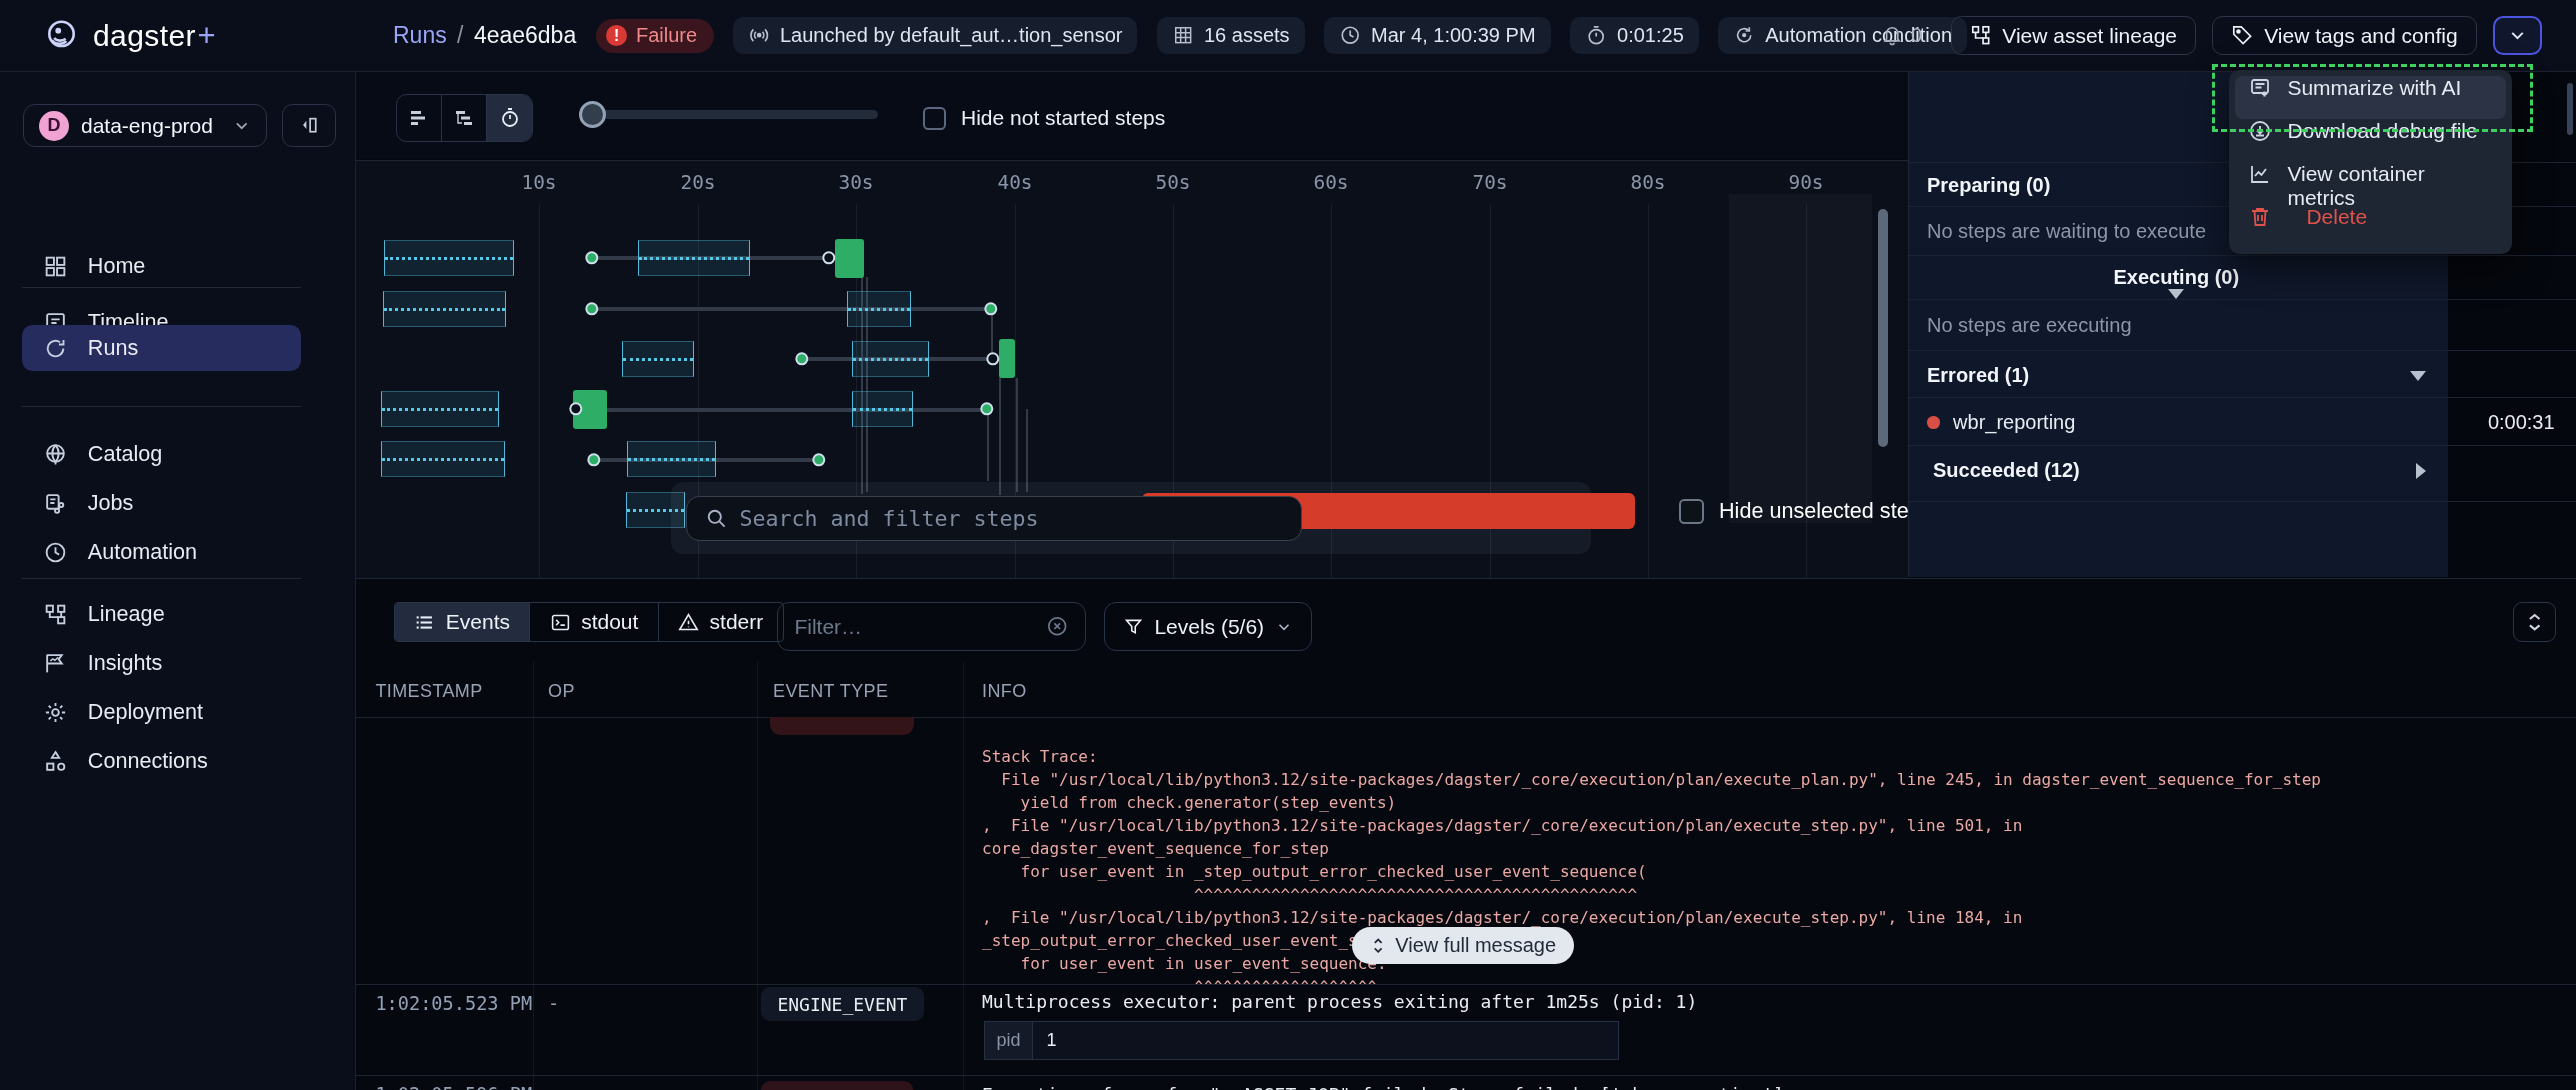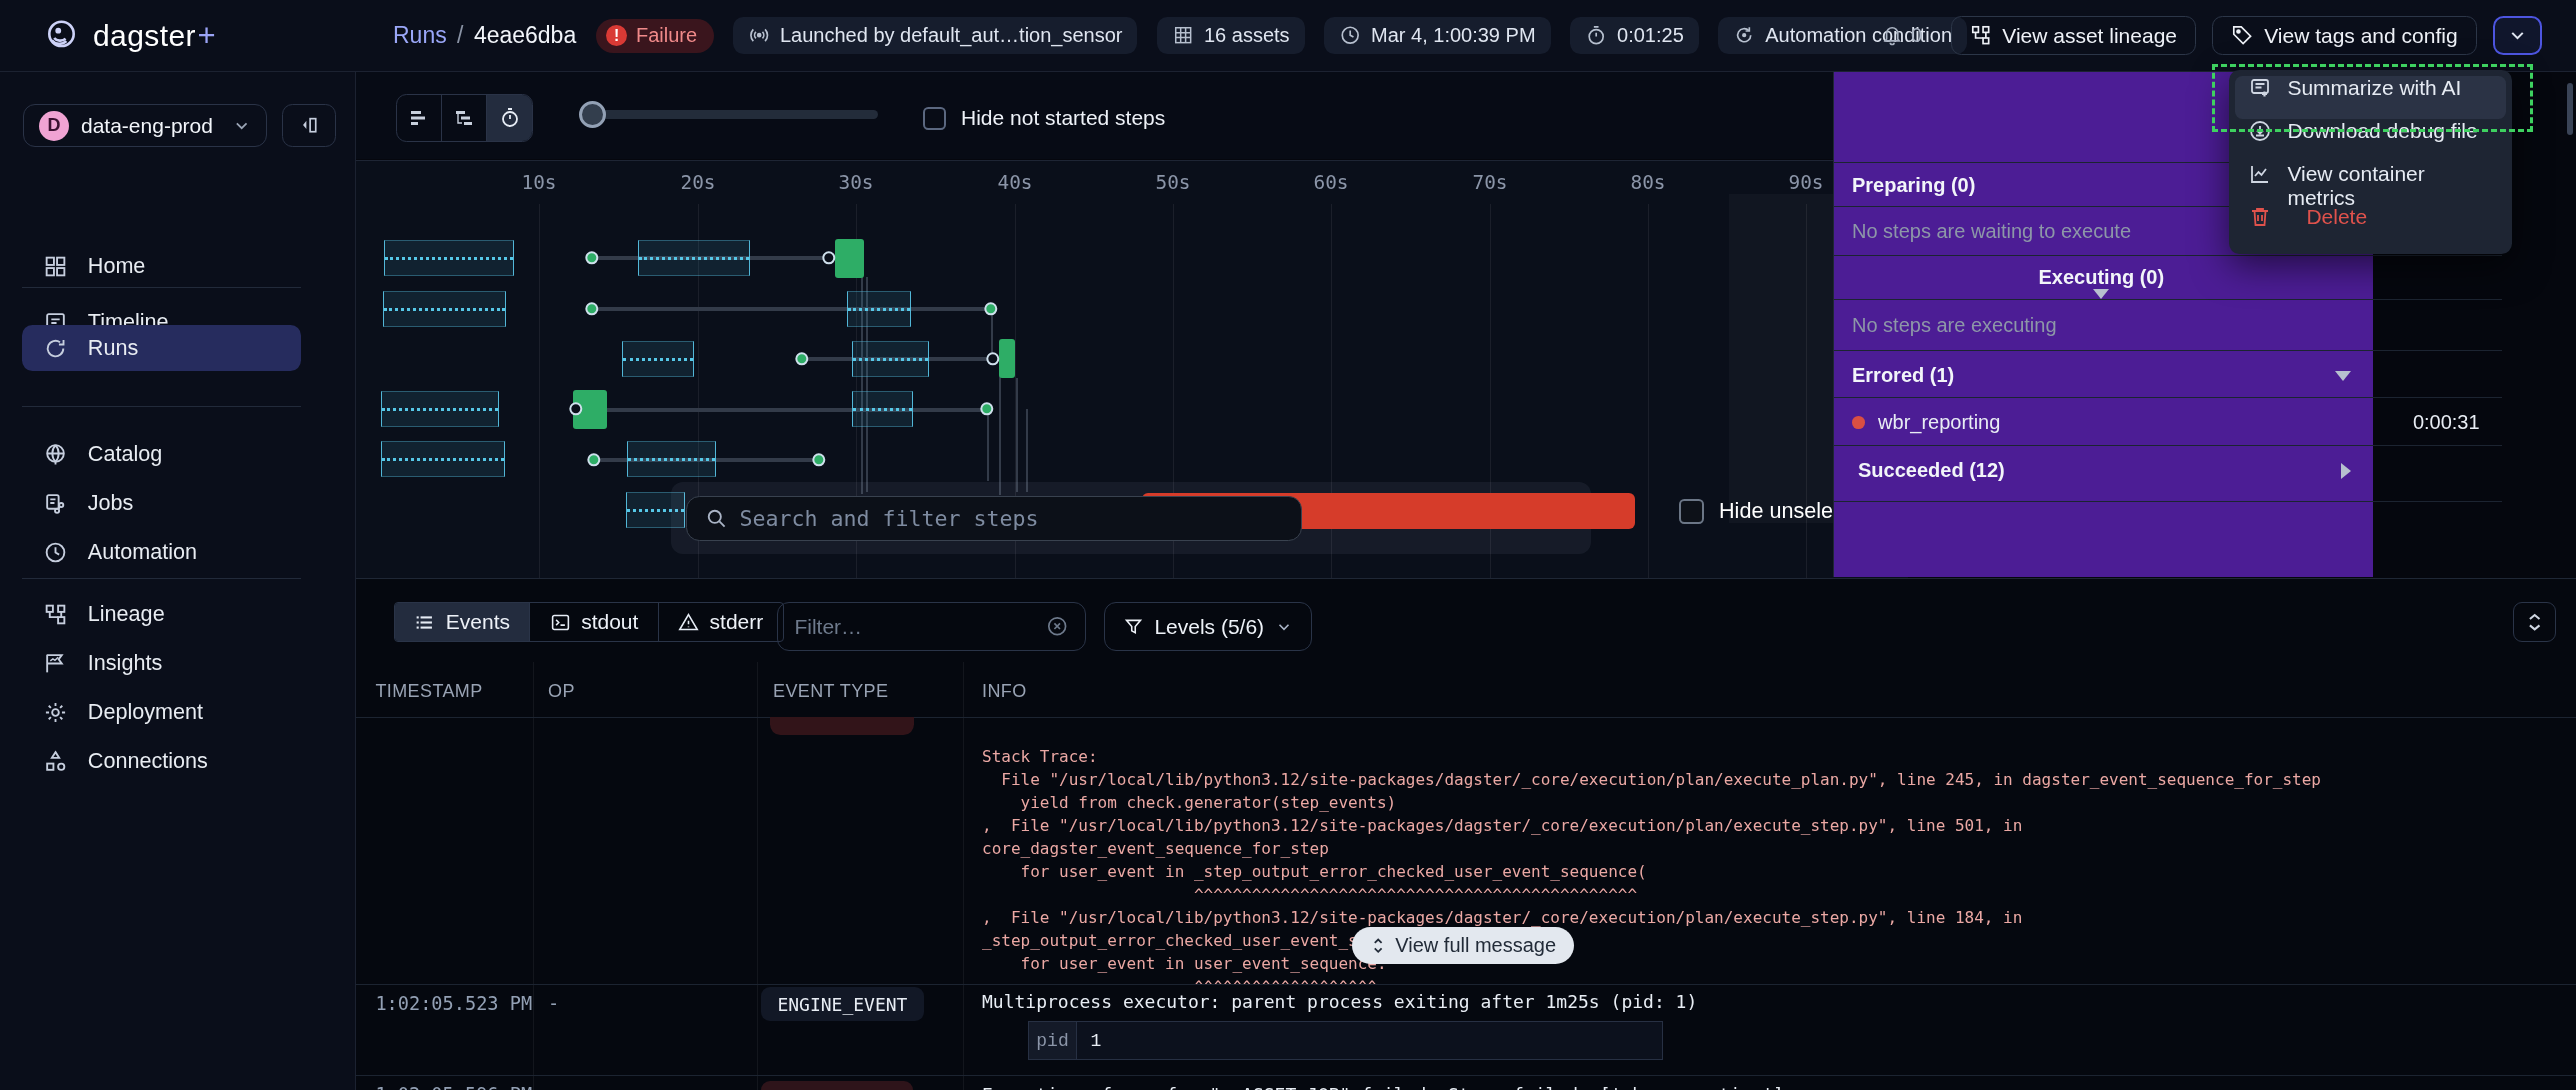--- a/index.html
+++ b/index.html
@@ -99,21 +99,21 @@
   #hide-unselected { position:absolute; left:786px; top:332px; width:493px; height:36px; background:#d63c2a;
                      border-radius:6px; display:flex; align-items:center; }
   #hide-unselected .checkbox { position:absolute; left:537px; width:25px; height:25px; border-color:#6b7686; background:#0d1118; }
   #hide-unselected span { position:absolute; left:577px; font-size:21.6px; color:#fff; white-space:nowrap; }
   #step-search { position:absolute; left:330px; top:335px; width:616px; height:45px; background:#0c1018;
                  border:0.7px solid #39424f; border-radius:13.4px; display:flex; align-items:center; gap:12px;
                  padding:0 18px; }
   #step-search .ph { font-size:21.6px; color:#7e8ba0; font-family:"DejaVu Sans Mono", monospace; }
 
   
-  #step-panel { position:absolute; left:1833px; top:72px; width:540px; height:505px; background:#4c1d95;
+  #step-panel { position:absolute; left:1908px; top:72px; width:540px; height:505px; background:#0f172a;
                 border-left:0.7px solid #1f2735; }
   .sp-divider { position:absolute; left:0; width:668px; height:0.7px; background:#1c2431; }
   .sp-header { position:absolute; left:18px; right:22.4px; display:flex; align-items:center; justify-content:space-between; }
   .sp-header .t { font-size:20px; font-weight:bold; color:#f2f5f9; }
   .tri-down { width:0; height:0; border-left:8.2px solid transparent; border-right:8.2px solid transparent;
               border-top:10.4px solid #b7c0cf; }
   .tri-right { width:0; height:0; border-top:8.2px solid transparent; border-bottom:8.2px solid transparent;
                border-left:10.4px solid #b7c0cf; }
   .sp-empty { position:absolute; left:18px; font-size:20px; color:#8d97a8; }
   #errored-step { position:absolute; left:0; width:668px; display:flex; align-items:center; }
@@ -152,21 +152,21 @@
   .evt-badge.fail { background:#2e141a; color:#e4635c; }
   #stack-pre { position:absolute; left:626px; top:28px; font-size:16px; line-height:23px; color:#eba8a4;
                font-family:"DejaVu Sans Mono", monospace; white-space:pre; }
   #stepfail-sliver { position:absolute; left:414px; top:0px; width:144px; height:18px; background:#321419;
                      border-radius:0 0 10.4px 10.4px; }
   #view-full-btn { position:absolute; left:996px; top:265px; width:222px; height:37px; background:#e3e8ef;
                    border-radius:18.6px; display:flex; align-items:center; justify-content:center; gap:9px;
                    font-size:20px; color:#222b38; z-index:5; }
   .info-line { position:absolute; left:626px; font-size:18px; color:#e8edf4; font-family:"DejaVu Sans Mono", monospace; white-space:nowrap; }
   #pid-table { position:absolute; left:628px; top:359px; width:635px; height:39px; border:0.7px solid #273043;
-               display:flex; font-family:Liberation Mono, monospace; font-size:18px;margin-left:44px; }
+               display:flex; font-family:Liberation Sans, sans-serif; font-size:18px; }
   #pid-table .k { width:48px; background:#141a28; color:#8b95a8; display:flex; align-items:center;
                   justify-content:center; border-right:0.7px solid #273043; }
   #pid-table .v { flex:1; background:#0c111d; color:#e8edf4; display:flex; align-items:center; padding-left:13.4px; }
 
   svg { display:block; }
 </style>
 </head>
 <body>
 
 <div id="app">

